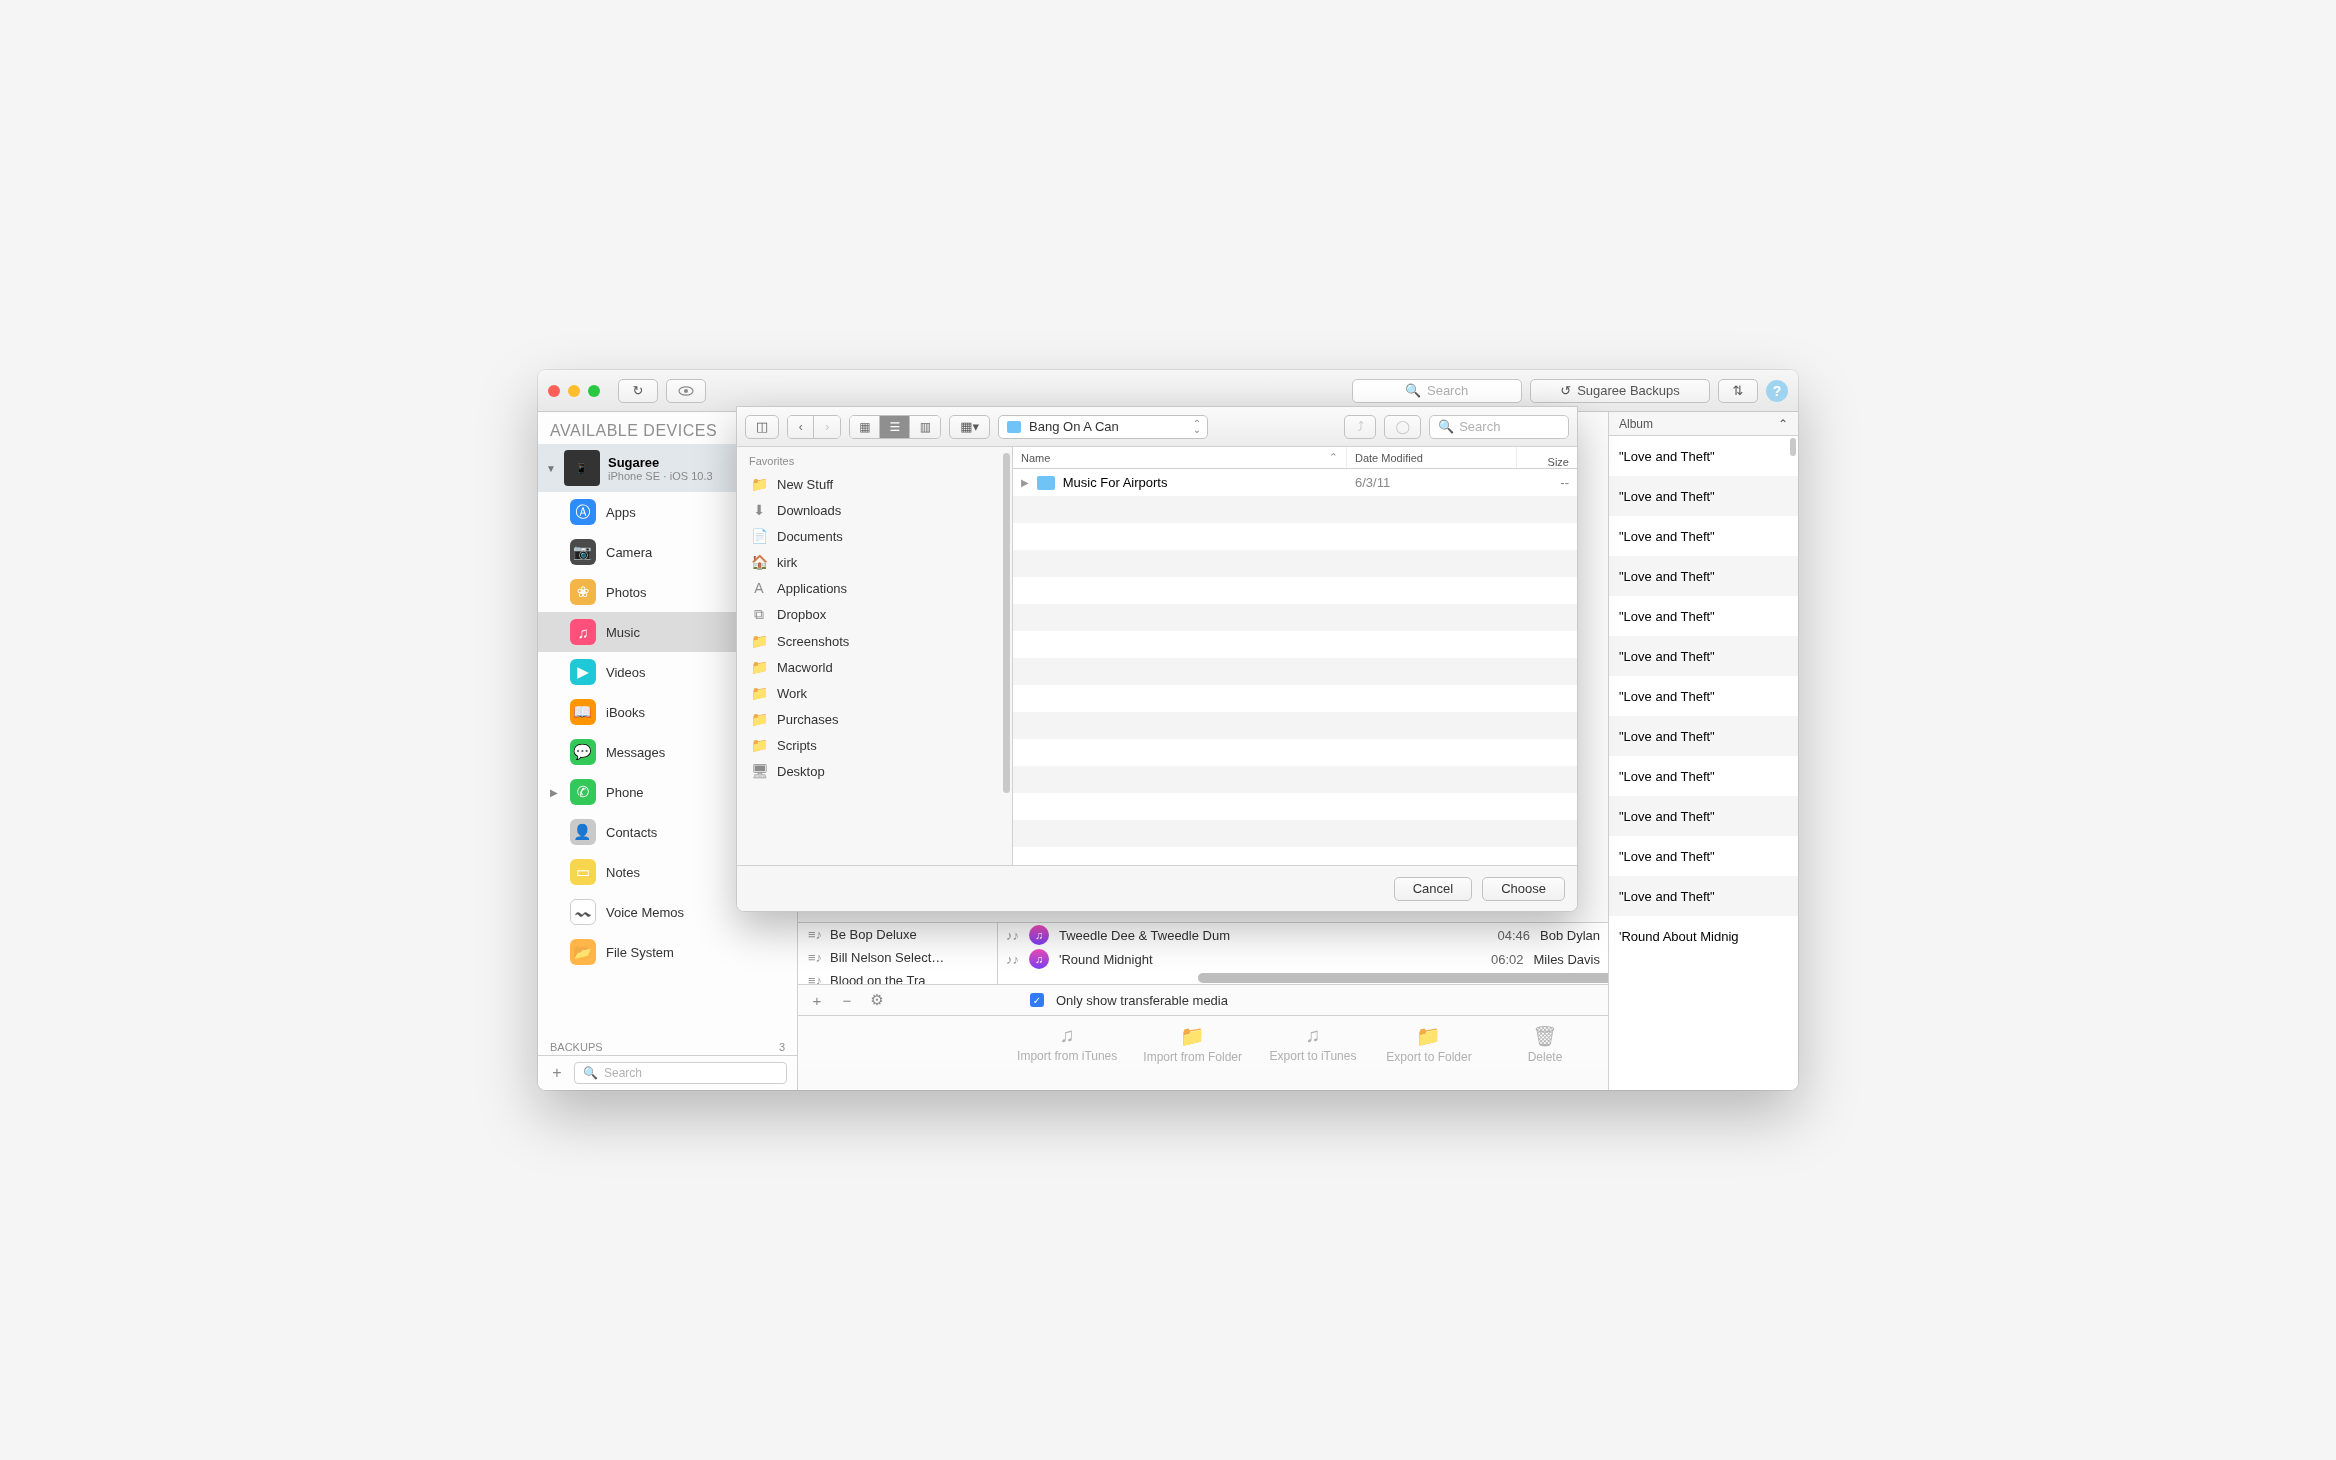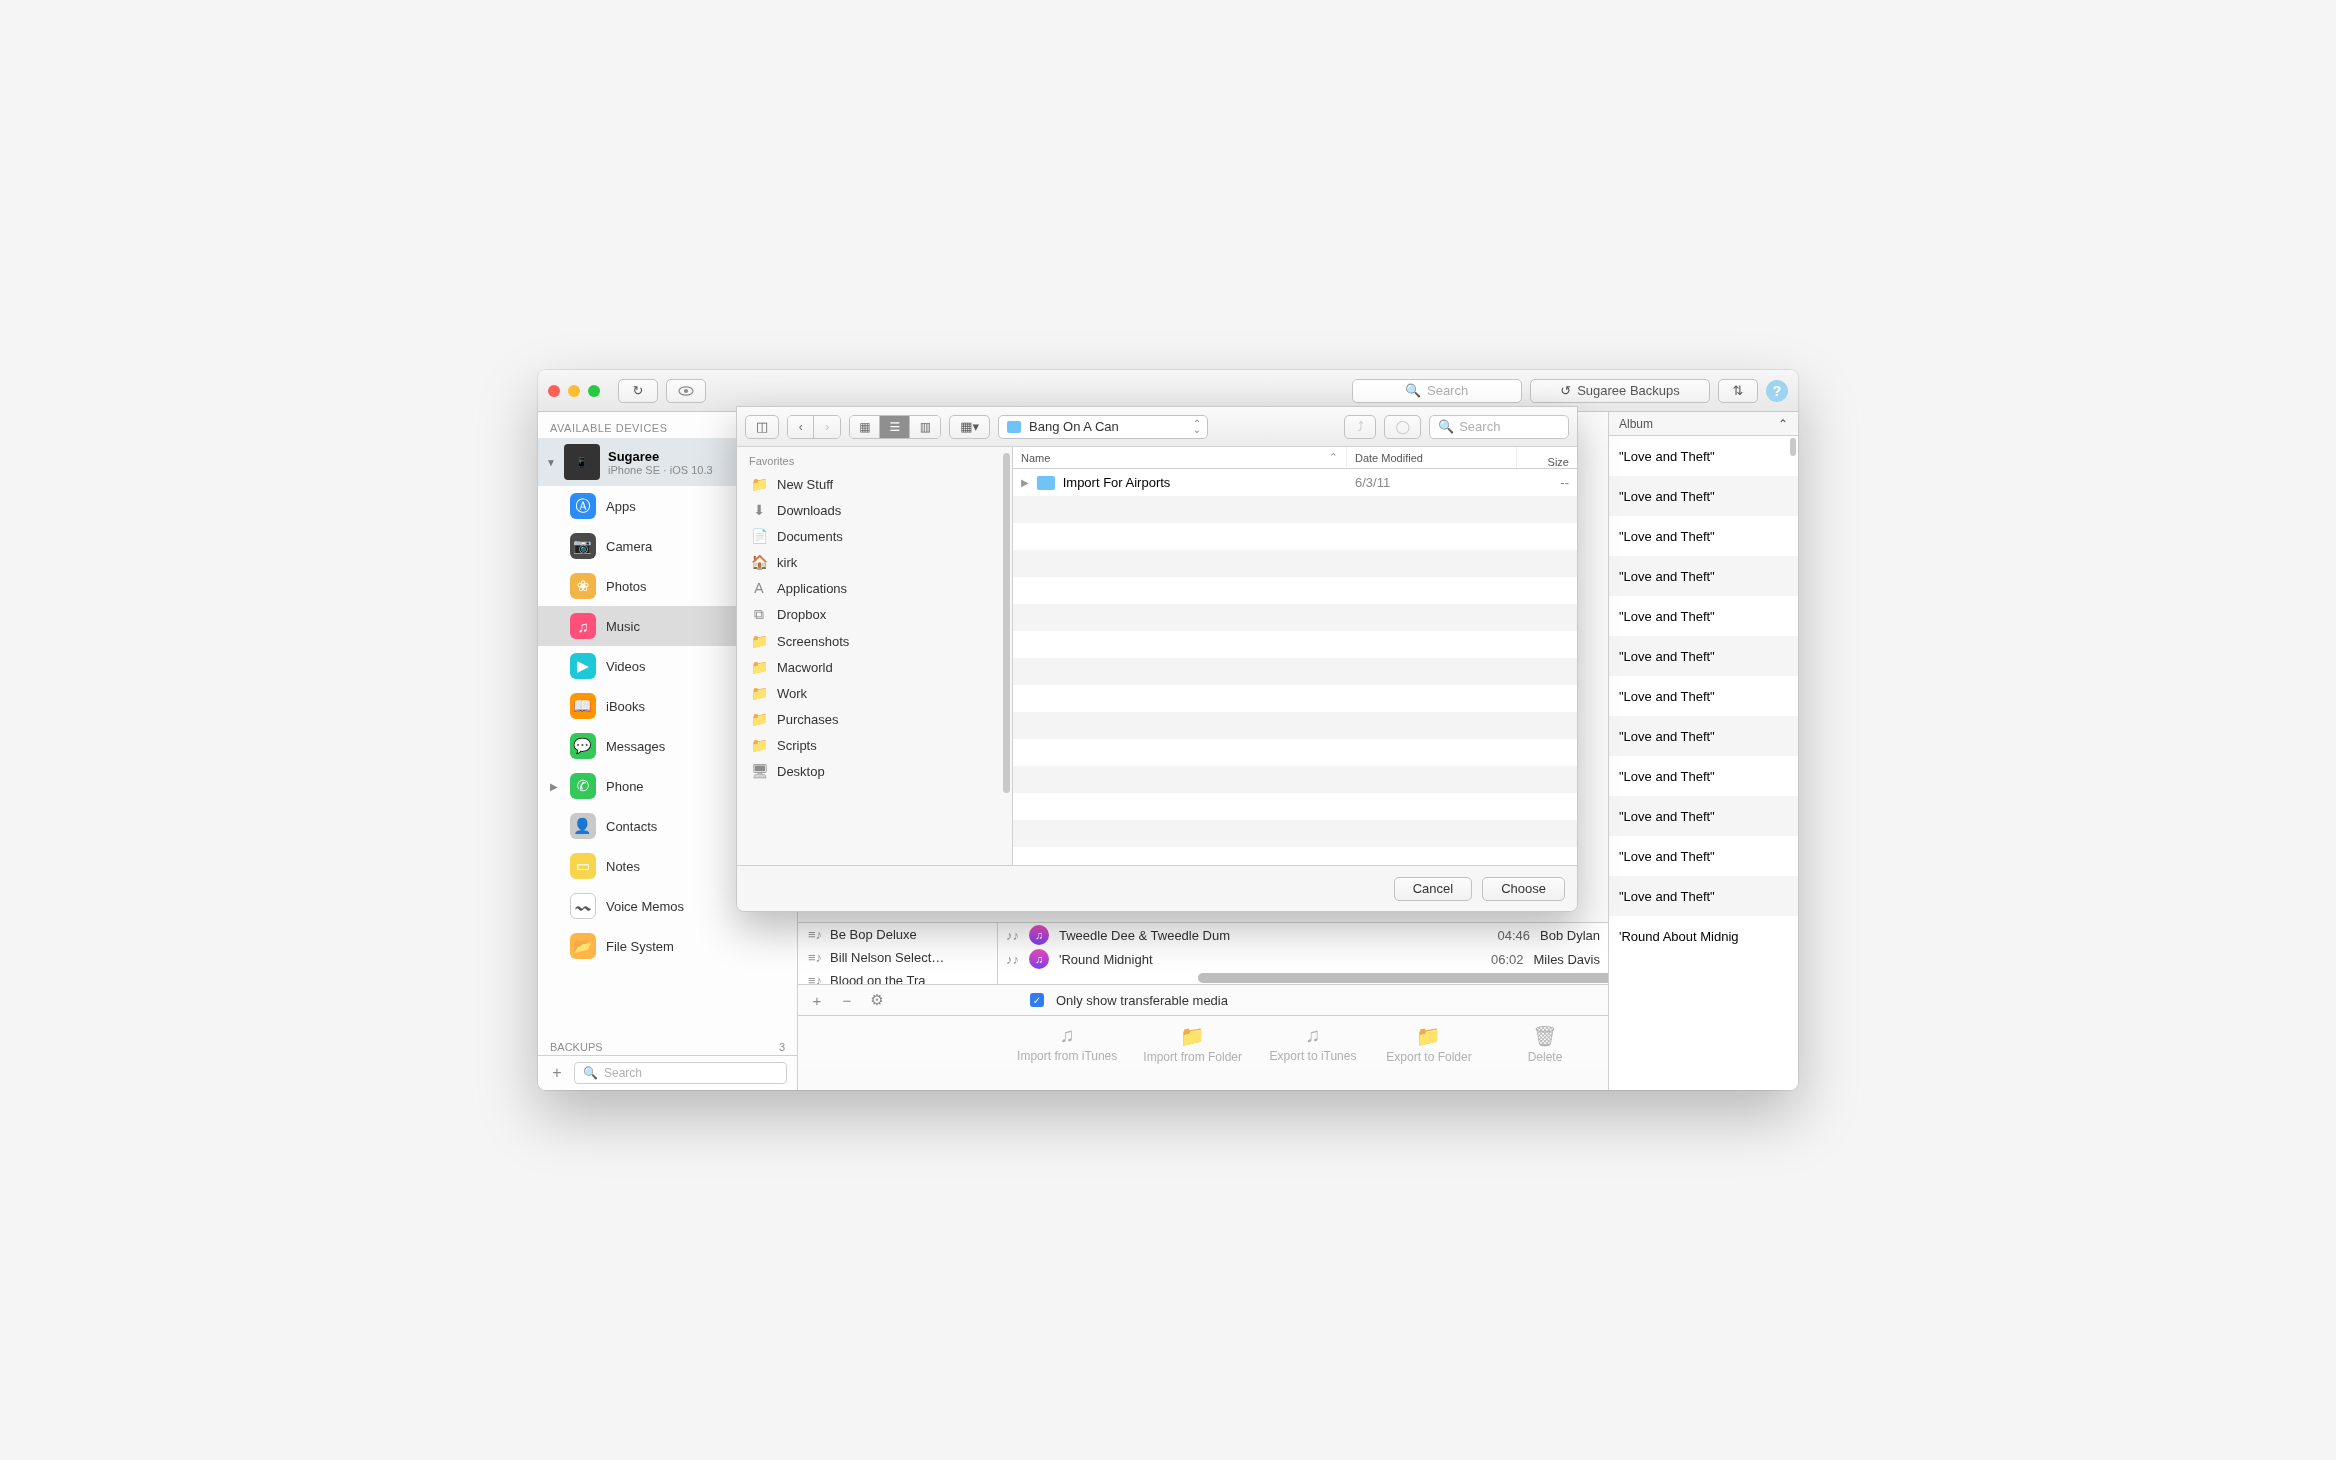--- a/index.html
+++ b/index.html
@@ -26,21 +26,21 @@
   .dot { width:12px; height:12px; border-radius:50%; }
   .dot.red{background:#FF5F57;} .dot.yellow{background:#FEBC2E;} .dot.green{background:#28C840;}
   .tb-btn { height:24px; min-width:40px; padding:0 10px; border:1px solid #C2C2C2; border-radius:5px; background:var(--btn-grad); display:flex; align-items:center; justify-content:center; color:#5a5a5a; font-size:13px; gap:6px;}
   .spacer { flex:1; }
   .search-field { height:24px; width:170px; border:1px solid #C6C6C6; border-radius:5px; background:#fff; display:flex; align-items:center; justify-content:center; color:#B0B0B0; font-size:13px; gap:5px;}
   .tb-backups { height:24px; width:180px; border:1px solid #C2C2C2; border-radius:5px; background:var(--btn-grad); display:flex; align-items:center; justify-content:center; color:#555; font-size:13px; gap:6px;}
   .help-circle { width:22px;height:22px;border-radius:50%; background:#9FD4F0; color:#fff; font-weight:700; text-align:center; line-height:22px; font-size:14px;}
   
   .body { flex:1; display:flex; overflow:hidden; background:#FFF;}
   .sidebar { width:260px; background:var(--sidebar-bg); border-right:1px solid var(--border); display:flex; flex-direction:column; font-size:13px;}
-  .sb-section-label { color:#8E8E8E; padding:10px 12px 4px; font-size:11px; letter-spacing:.5px;}
+  .sb-section-label { color:#8E8E8E; padding:10px 12px 4px; font-size:16px; letter-spacing:.5px;}
   .device-row { display:flex; align-items:center; gap:8px; padding:6px 8px; background:#E2E7EB;}
   .device-thumb { width:36px; height:36px; background:#333; border-radius:4px; display:flex; align-items:center; justify-content:center; font-size:10px; color:#ddd; overflow:hidden;}
   .disclosure { color:#777; font-size:10px; width:10px; text-align:center;}
   .device-name { font-weight:600;}
   .device-sub { color:#888; font-size:11px;}
   .sb-items { overflow:auto; }
   .sb-item { display:flex; align-items:center; gap:10px; height:40px; padding:0 12px 0 30px; color:#333;}
   .sb-item .icn { width:26px; height:26px; border-radius:6px; display:flex; align-items:center; justify-content:center; font-size:15px; color:#fff;}
   .sb-item.selected { background:#DCDCDC;}
   .sb-item .sub-disclosure { margin-left:-18px; width:10px; color:#888; font-size:10px;}
@@ -421,21 +421,21 @@
             </div>
           <div class="col" style="width:60px;justify-content:flex-end">
               <span>Size</span>
             </div>
         </div>
         <div class="sl-body" id="slbody">
             <div class="sl-row">
               <div class="cell" style="flex:1">
                 <span style="color:#9a9a9a;font-size:10px">▶</span>
                 <span class="fldicn"></span>
-                <span>Import For Airports</span>
+                <span>Music For Airports</span>
               </div>
               <div class="cell" style="width:170px;color:#888">6/3/11</div>
               <div class="cell" style="width:60px;justify-content:flex-end;color:#888">--</div>
             </div>
             <div class="sl-row alt"></div>
             <div class="sl-row"></div>
             <div class="sl-row alt"></div>
             <div class="sl-row"></div>
             <div class="sl-row alt"></div>
             <div class="sl-row"></div>

